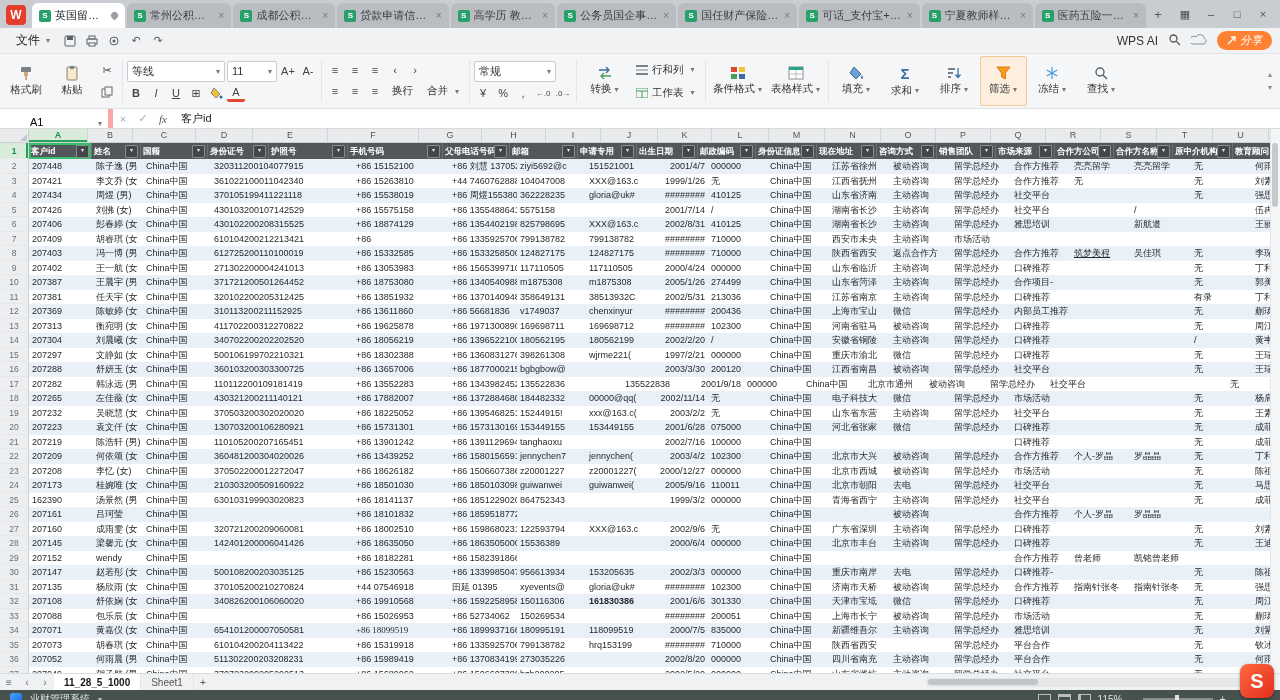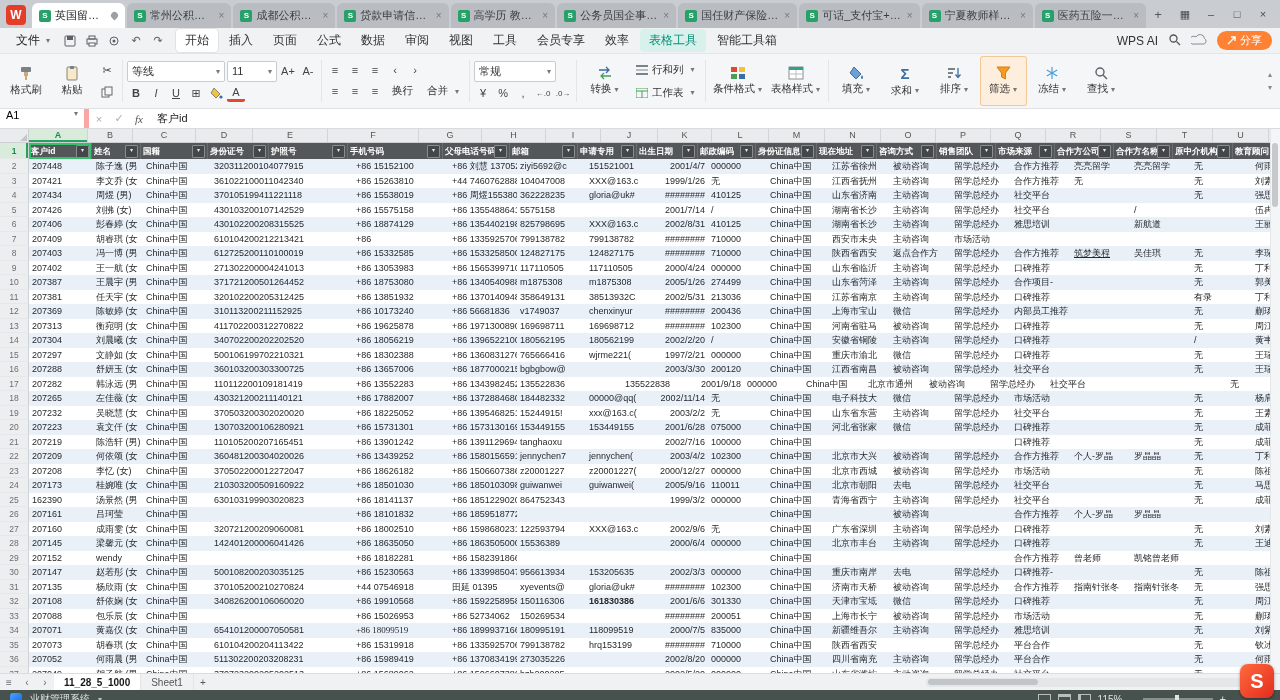--- a/index.html
+++ b/index.html
@@ -24,21 +24,21 @@
   .menubar{height:25px;background:#f0f2f3;display:flex;align-items:center;font-size:12px;color:#333;padding:0 8px;gap:2px;flex:none;border-bottom:1px solid #e3e5e7;}
   .menu-file{display:flex;align-items:center;gap:3px;padding:2px 8px;color:#222;}
   .qa-icons{display:flex;align-items:center;gap:6px;margin:0 8px 0 2px;color:#5d6165;}
   .qa{width:16px;height:16px;display:flex;align-items:center;justify-content:center;font-size:11px;}
   .menu-items{display:flex;align-items:center;gap:2px;}
   .menu-item{padding:3px 9px;border-radius:4px;white-space:nowrap;}
   .menu-item.active{background:#fff;box-shadow:0 0 0 1px #e0e2e4;}
   .menu-item.context{background:#d8f1ec;color:#0a8f76;}
   .menu-right{margin-left:auto;display:flex;align-items:center;gap:10px;}
   .wps-ai{font-weight:normal;color:#333;}
-  .share-pill{background:#ff8133;color:#fff;border-radius:10px;padding:2px 10px;font-size:11px;display:flex;align-items:center;gap:4px;}
+  .share-pill{background:#ff8133;color:#fff;border-radius:10px;padding:2px 10px;font-size:11px;display:flex;align-items:center;gap:4px;font-style:italic;}
 
   
   .ribbon{height:50px;background:#f5f6f7;border-bottom:1px solid #dfe1e3;display:flex;align-items:stretch;padding:2px 4px;gap:2px;font-size:11px;color:#333;overflow:hidden;flex:none;}
   .vsep{width:1px;background:#e3e5e7;margin:4px 2px;flex:none;}
   .bigbtn{width:44px;display:flex;flex-direction:column;align-items:center;justify-content:center;gap:2px;border-radius:3px;flex:none;}
   .blbl{font-size:10.5px;white-space:nowrap;}
   .minicol{display:flex;flex-direction:column;justify-content:center;gap:4px;padding:0 2px;flex:none;}
   .mini{width:18px;height:17px;display:inline-flex;align-items:center;justify-content:center;font-size:11px;color:#444;border-radius:2px;flex:none;}
   .mini.b{font-weight:bold}.mini.i{font-style:italic}.mini.u{text-decoration:underline}
   .mini.fc{border-bottom:3px solid #e0492e;height:14px;}
@@ -49,21 +49,21 @@
   .tallbtn{width:47px;display:flex;flex-direction:column;align-items:center;justify-content:center;gap:2px;border-radius:3px;padding:2px 0;flex:none;}
   .tallbtn .tlbl{font-size:10.5px;display:flex;align-items:center;white-space:nowrap;}
   .tallbtn.hl{background:#fdeedd;box-shadow:0 0 0 1px #f3c896 inset;}
   .stackcol{display:flex;flex-direction:column;justify-content:center;gap:3px;flex:none;}
   .wbtn{height:20px;display:flex;align-items:center;gap:4px;padding:0 6px;border-radius:3px;font-size:10.5px;white-space:nowrap;}
   .sigma{font-size:15px;color:#3a6ea5;font-weight:bold;}
   .rchevrons{margin-left:auto;display:flex;flex-direction:column;justify-content:center;gap:4px;color:#888;font-size:8px;align-items:center;padding-right:4px;}
 
   
   .fbar{height:19px;border-bottom:1px solid #d8dadc;display:flex;align-items:center;background:#fff;font-size:11px;flex:none;}
-  .nbox{width:72px;height:100%;border-right:5px solid #fca5a5;display:flex;align-items:flex-start;justify-content:space-between;padding:0 6px;flex:none;}
+  .nbox{width:72px;height:100%;border-right:5px solid #fca5a5;display:flex;align-items:flex-end;justify-content:space-between;padding:0 6px;flex:none;margin-left:24px;}
   .fico{width:20px;text-align:center;color:#a8abae;flex:none;}
   .fx{font-style:italic;color:#555;font-family:"Liberation Serif","DejaVu Serif",serif;font-size:11px;}
   .fval{margin-left:8px;color:#222;}
 
   
   .sheet-wrap{position:relative;flex:none;height:544px;overflow:hidden;background:#fff;}
   .colhdr{display:flex;height:13px;background:#e9ebed;font-size:9px;color:#555;border-bottom:1px solid #ccd0d3;}
   .corner{width:28px;border-right:1px solid #ccd0d3;position:relative;flex:none;}
   .corner:after{content:"";position:absolute;right:1px;bottom:1px;border-left:7px solid transparent;border-bottom:7px solid #c3c7ca;}
   .chrow{display:flex;}
@@ -201,34 +201,20 @@
         </span>
       <span class="qa">
           <svg width="12" height="12" viewBox="0 0 12 12">
             <circle cx="6" cy="6" r="4" fill="none" stroke="#5d6165"></circle>
             <circle cx="6" cy="6" r="1.5" fill="#5d6165"></circle>
           </svg>
         </span>
       <span class="qa">↶</span>
       <span class="qa">↷</span>
     </div>
-    <div class="menu-items" id="menu-items">
-        <div class="menu-item active">开始</div>
-        <div class="menu-item">插入</div>
-        <div class="menu-item">页面</div>
-        <div class="menu-item">公式</div>
-        <div class="menu-item">数据</div>
-        <div class="menu-item">审阅</div>
-        <div class="menu-item">视图</div>
-        <div class="menu-item">工具</div>
-        <div class="menu-item">会员专享</div>
-        <div class="menu-item">效率</div>
-        <div class="menu-item context">表格工具</div>
-        <div class="menu-item">智能工具箱</div>
-      </div>
     <div class="menu-right">
       <span class="wps-ai">WPS AI</span>
       <span><svg width="13" height="13" viewBox="0 0 13 13">
             <circle cx="5.5" cy="5.5" r="3.5" fill="none" stroke="#555" stroke-width="1.3"></circle>
             <line x1="8.5" y1="8.5" x2="12" y2="12" stroke="#555" stroke-width="1.3"></line>
           </svg></span>
       <span><svg width="16" height="11" viewBox="0 0 16 11">
             <path d="M4 10 a4 4 0 1 1 1-7 a4.5 4.5 0 0 1 8.5 1.5 a3 3 0 0 1-.5 5.5 z" fill="none" stroke="#8a8e92"></path>
           </svg></span>
       <span class="share-pill">
@@ -850,21 +836,21 @@
           </div>
         </div>
         <div class="grow band">
           <div class="gut">12</div>
           <div class="cells">
             <div class="gcell" style="width: 58px;">207369</div>
             <div class="gcell" style="width: 44px;">陈敏婷 (女</div>
             <div class="gcell" style="width: 62px;">China中国</div>
             <div class="gcell ovf" style="width: 56px;">310113200211152925</div>
             <div class="gcell" style="width: 74px;"></div>
-            <div class="gcell" style="width: 90px;">+86 10173240</div>
+            <div class="gcell" style="width: 90px;">+86 13611860</div>
             <div class="gcell" style="width: 62px;">+86 56681836</div>
             <div class="gcell" style="width: 63px;">v1749037</div>
             <div class="gcell" style="width: 54px;">chenxinyur</div>
             <div class="gcell right" style="width: 56px;">########</div>
             <div class="gcell" style="width: 53px;">200436</div>
             <div class="gcell" style="width: 56px;">China中国</div>
             <div class="gcell" style="width: 55px;">上海市宝山</div>
             <div class="gcell" style="width: 55px;">微信</div>
             <div class="gcell" style="width: 54px;">留学总经办</div>
             <div class="gcell" style="width: 54px;">内部员工推荐</div>
@@ -930,21 +916,21 @@
         <div class="grow">
           <div class="gut">15</div>
           <div class="cells">
             <div class="gcell" style="width: 58px;">207297</div>
             <div class="gcell" style="width: 44px;">文静如 (女</div>
             <div class="gcell" style="width: 62px;">China中国</div>
             <div class="gcell ovf" style="width: 56px;">500106199702210321</div>
             <div class="gcell" style="width: 74px;"></div>
             <div class="gcell" style="width: 90px;">+86 18302388</div>
             <div class="gcell" style="width: 62px;">+86 1360831276</div>
-            <div class="gcell" style="width: 63px;">765666416</div>
+            <div class="gcell" style="width: 63px;">398261308</div>
             <div class="gcell" style="width: 54px;">wjrme221(</div>
             <div class="gcell right" style="width: 56px;">1997/2/21</div>
             <div class="gcell" style="width: 53px;">000000</div>
             <div class="gcell" style="width: 56px;">China中国</div>
             <div class="gcell" style="width: 55px;">重庆市渝北</div>
             <div class="gcell" style="width: 55px;">微信</div>
             <div class="gcell" style="width: 54px;">留学总经办</div>
             <div class="gcell" style="width: 54px;">口碑推荐</div>
             <div class="gcell" style="width: 54px;"></div>
             <div class="gcell" style="width: 54px;"></div>

